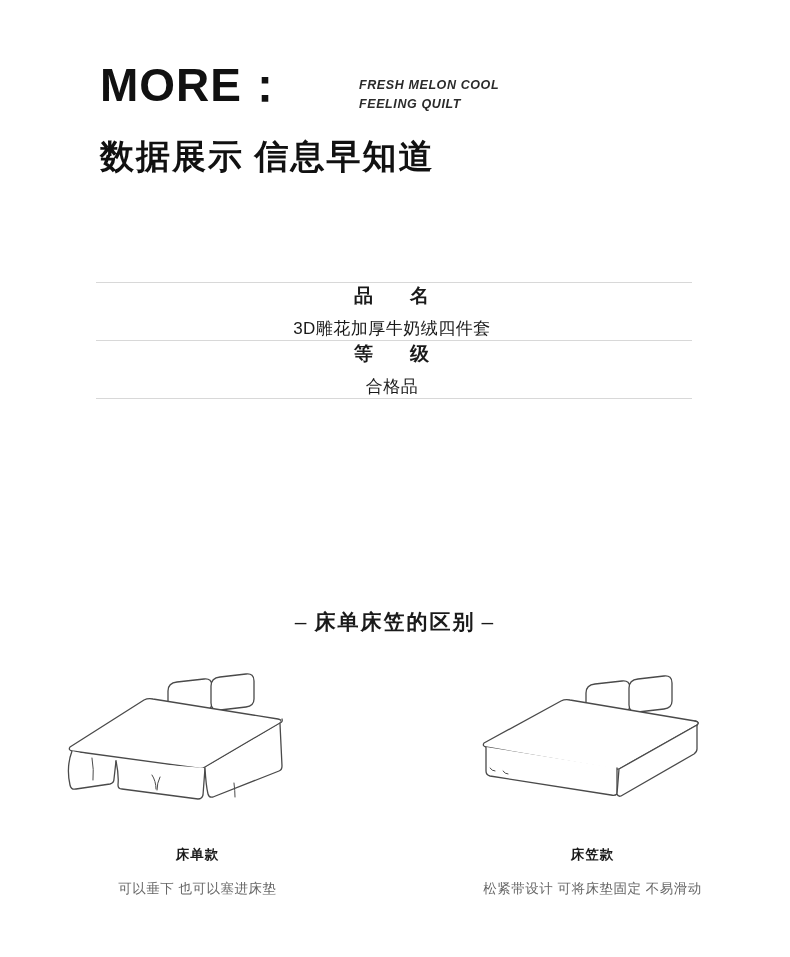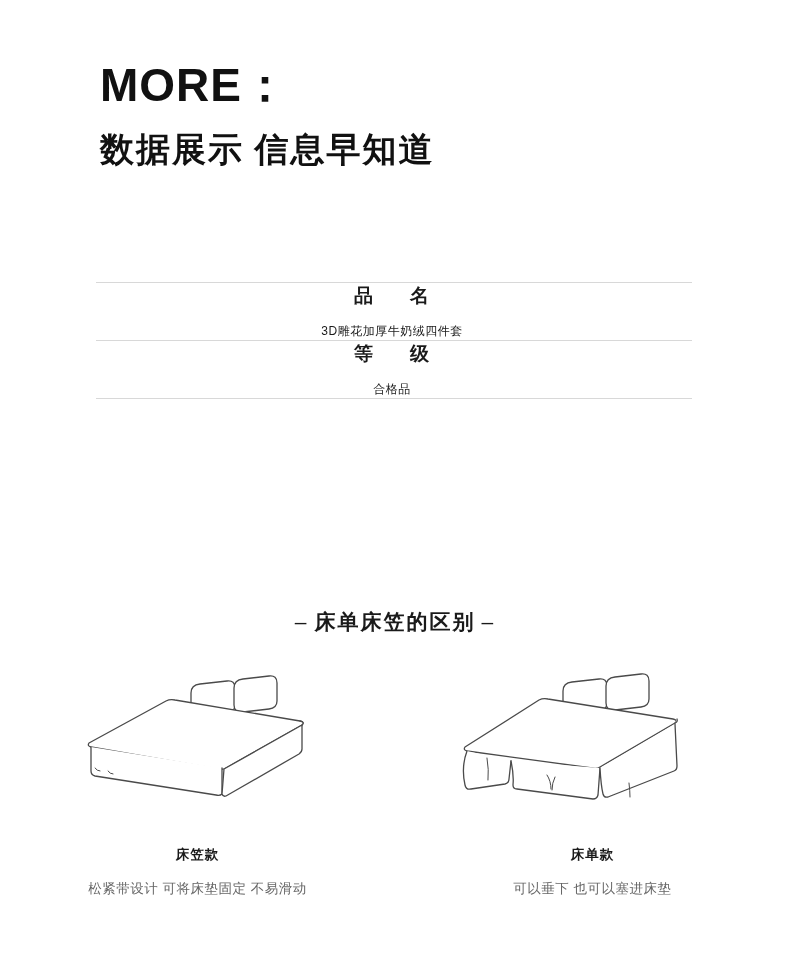--- a/index.html
+++ b/index.html
@@ -81,21 +81,21 @@
     border-top: 1px solid #d8d8d8;
   }
   .spec-label {
     font-size: 19px;
     font-weight: 700;
     letter-spacing: 9px;
     color: #1a1a1a;
     padding-left: 4px;
   }
   .spec-value {
-    font-size: 12px;
+    font-size: 17px;
     color: #1a1a1a;
     padding-right: 4px;
     letter-spacing: 0.5px;
   }
 
   
   .section-heading {
     position: absolute;
     left: 0;
     top: 608px;
@@ -149,64 +149,44 @@
   }
 </style>
 </head>
 <body>
 
 <div class="page">
 
   <div class="header">
     <div class="header-row">
       <div class="more-title">MORE：</div>
+      <div class="eng-block">
+        <div>FRESH MELON COOL</div>
+        <div>FEELING QUILT</div>
+      </div>
     </div>
     <div class="cn-title">数据展示 信息早知道</div>
   </div>
 
   <div class="spec-table">
     <div class="spec-row">
       <div class="spec-label">品　名</div>
       <div class="spec-value">3D雕花加厚牛奶绒四件套</div>
     </div>
     <div class="spec-row">
       <div class="spec-label">等　级</div>
       <div class="spec-value">合格品</div>
     </div>
   </div>
 
   <div class="section-heading">
     <span class="dash">–</span><span>床单床笠的区别</span><span class="dash">–</span>
   </div>
 
   <div class="compare">
-
-    <div class="compare-col">
-      <div class="illus">
-        <svg width="300" height="175" viewBox="0 0 300 175" fill="none" xmlns="http://www.w3.org/2000/svg">
-          <g stroke="#4a4a4a" stroke-width="1.3" stroke-linejoin="round" stroke-linecap="round" fill="#ffffff">
-
-            <path d="M143 38 q0 -8 9 -9 l27 -3 q8 -1 8 7 l0 17 q0 7 -8 8 l-27 3 q-9 1 -9 -7 z"></path>
-            <path d="M186 33 q0 -8 9 -9 l26 -3 q8 -1 8 7 l0 18 q0 7 -8 8 l-26 3 q-9 1 -9 -7 z"></path>
-
-            <path d="M41 88 L118 46 q4 -2 9 -1 L252 66 q5 1 2 4 L178 113 q-3 2 -8 1 L43 92 q-4 -1 -2 -4 z"></path>
-
-            <path d="M43 92 L43 116 q0 4 4 5 L168 140 q4 1 6 -1 l0 -26"></path>
-
-            <path d="M174 139 L176 114 L254 70 l0 24 q0 3 -3 5 L178 141 q-3 1 -4 -2 z"></path>
-            <path d="M252 66 q5 1 2 4"></path>
-
-            <path d="M47 113 q2 3 5 3" stroke-width="1"></path>
-            <path d="M60 116 q2 3 5 3" stroke-width="1"></path>
-          </g>
-        </svg>
-      </div>
-      <div class="compare-name">床笠款</div>
-      <div class="compare-desc">松紧带设计 可将床垫固定 不易滑动</div>
-    </div>
 
     <div class="compare-col">
       <div class="illus">
         <svg width="300" height="175" viewBox="0 0 300 175" fill="none" xmlns="http://www.w3.org/2000/svg">
           <g stroke="#4a4a4a" stroke-width="1.3" stroke-linejoin="round" stroke-linecap="round" fill="#ffffff">
 
             <path d="M120 36 q0 -8 9 -9 l27 -3 q8 -1 8 7 l0 17 q0 7 -8 8 l-27 3 q-9 1 -9 -7 z"></path>
             <path d="M163 31 q0 -8 9 -9 l26 -3 q8 -1 8 7 l0 18 q0 7 -8 8 l-26 3 q-9 1 -9 -7 z"></path>
 
             <path d="M22 92 L96 45 q4 -2 9 -1 L230 64 q5 1 2 4 L157 112 q-3 2 -8 1 L24 96 q-4 -1 -2 -4 z"></path>
@@ -220,15 +200,39 @@
             <path d="M112 122 q-3 6 -3 13" stroke-width="1"></path>
             <path d="M44 103 q2 12 1 22" stroke-width="1"></path>
             <path d="M186 128 q1 8 1 14" stroke-width="1"></path>
           </g>
         </svg>
       </div>
       <div class="compare-name">床单款</div>
       <div class="compare-desc">可以垂下 也可以塞进床垫</div>
     </div>
 
+    <div class="compare-col">
+      <div class="illus">
+        <svg width="300" height="175" viewBox="0 0 300 175" fill="none" xmlns="http://www.w3.org/2000/svg">
+          <g stroke="#4a4a4a" stroke-width="1.3" stroke-linejoin="round" stroke-linecap="round" fill="#ffffff">
+
+            <path d="M143 38 q0 -8 9 -9 l27 -3 q8 -1 8 7 l0 17 q0 7 -8 8 l-27 3 q-9 1 -9 -7 z"></path>
+            <path d="M186 33 q0 -8 9 -9 l26 -3 q8 -1 8 7 l0 18 q0 7 -8 8 l-26 3 q-9 1 -9 -7 z"></path>
+
+            <path d="M41 88 L118 46 q4 -2 9 -1 L252 66 q5 1 2 4 L178 113 q-3 2 -8 1 L43 92 q-4 -1 -2 -4 z"></path>
+
+            <path d="M43 92 L43 116 q0 4 4 5 L168 140 q4 1 6 -1 l0 -26"></path>
+
+            <path d="M174 139 L176 114 L254 70 l0 24 q0 3 -3 5 L178 141 q-3 1 -4 -2 z"></path>
+            <path d="M252 66 q5 1 2 4"></path>
+
+            <path d="M47 113 q2 3 5 3" stroke-width="1"></path>
+            <path d="M60 116 q2 3 5 3" stroke-width="1"></path>
+          </g>
+        </svg>
+      </div>
+      <div class="compare-name">床笠款</div>
+      <div class="compare-desc">松紧带设计 可将床垫固定 不易滑动</div>
+    </div>
+
   </div>
 
 </div>
 
 </body></html>

